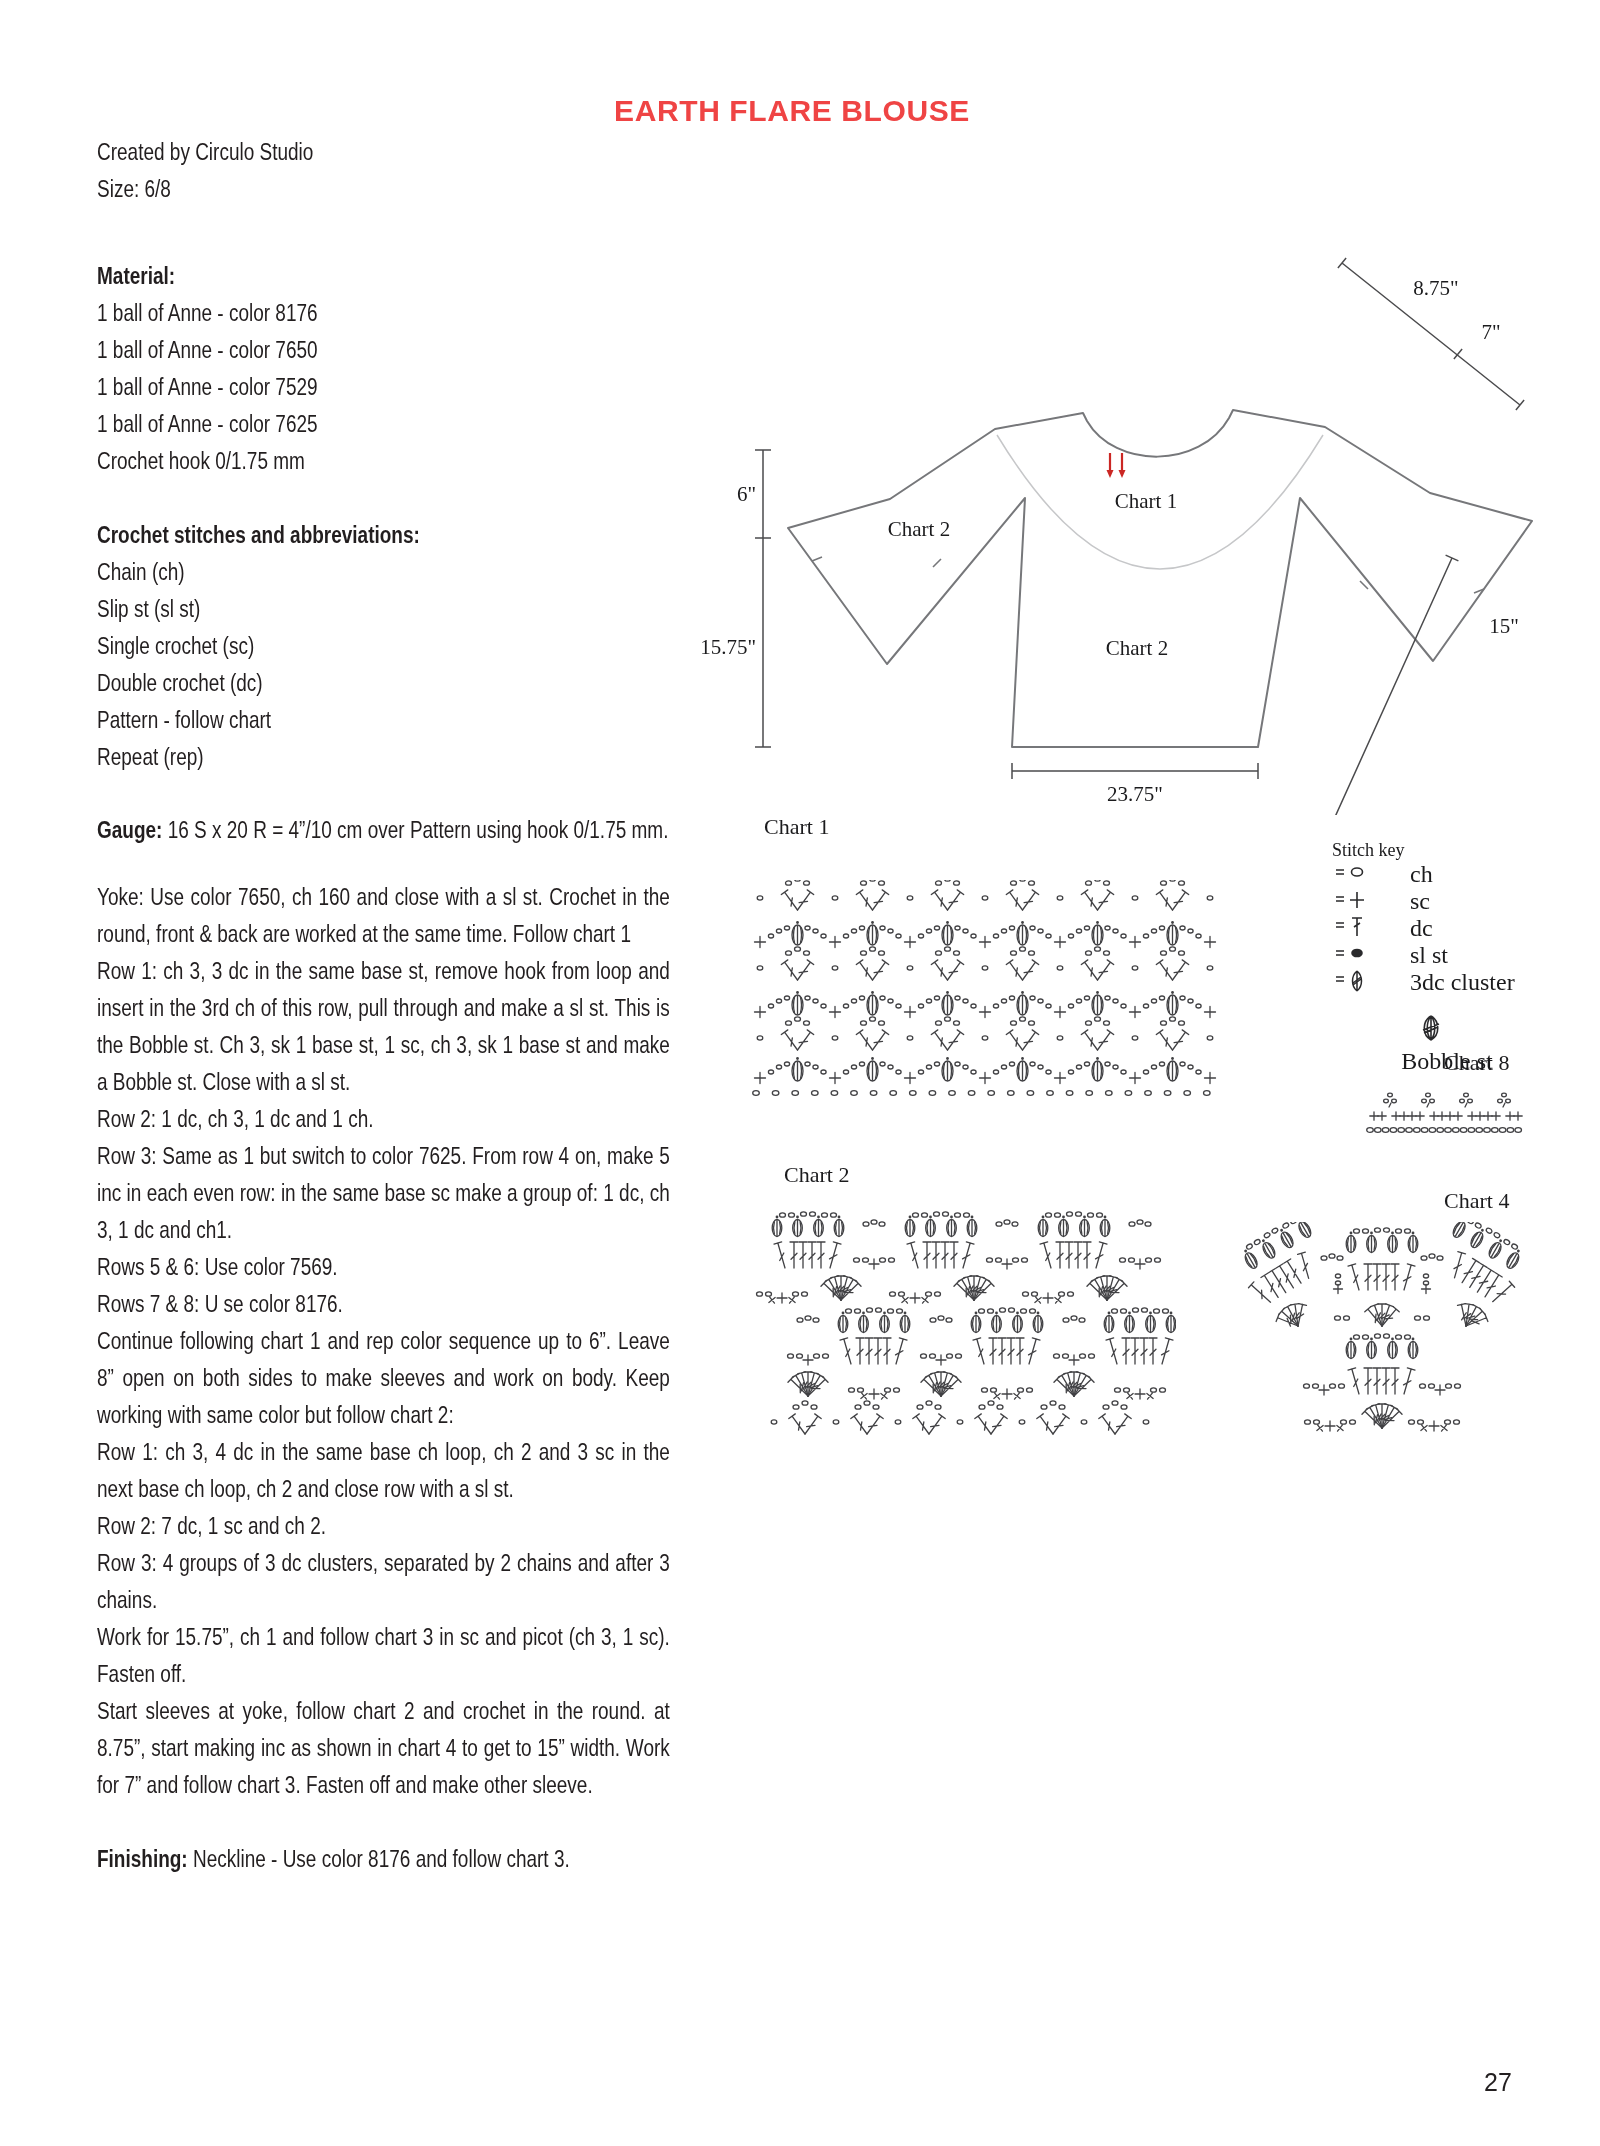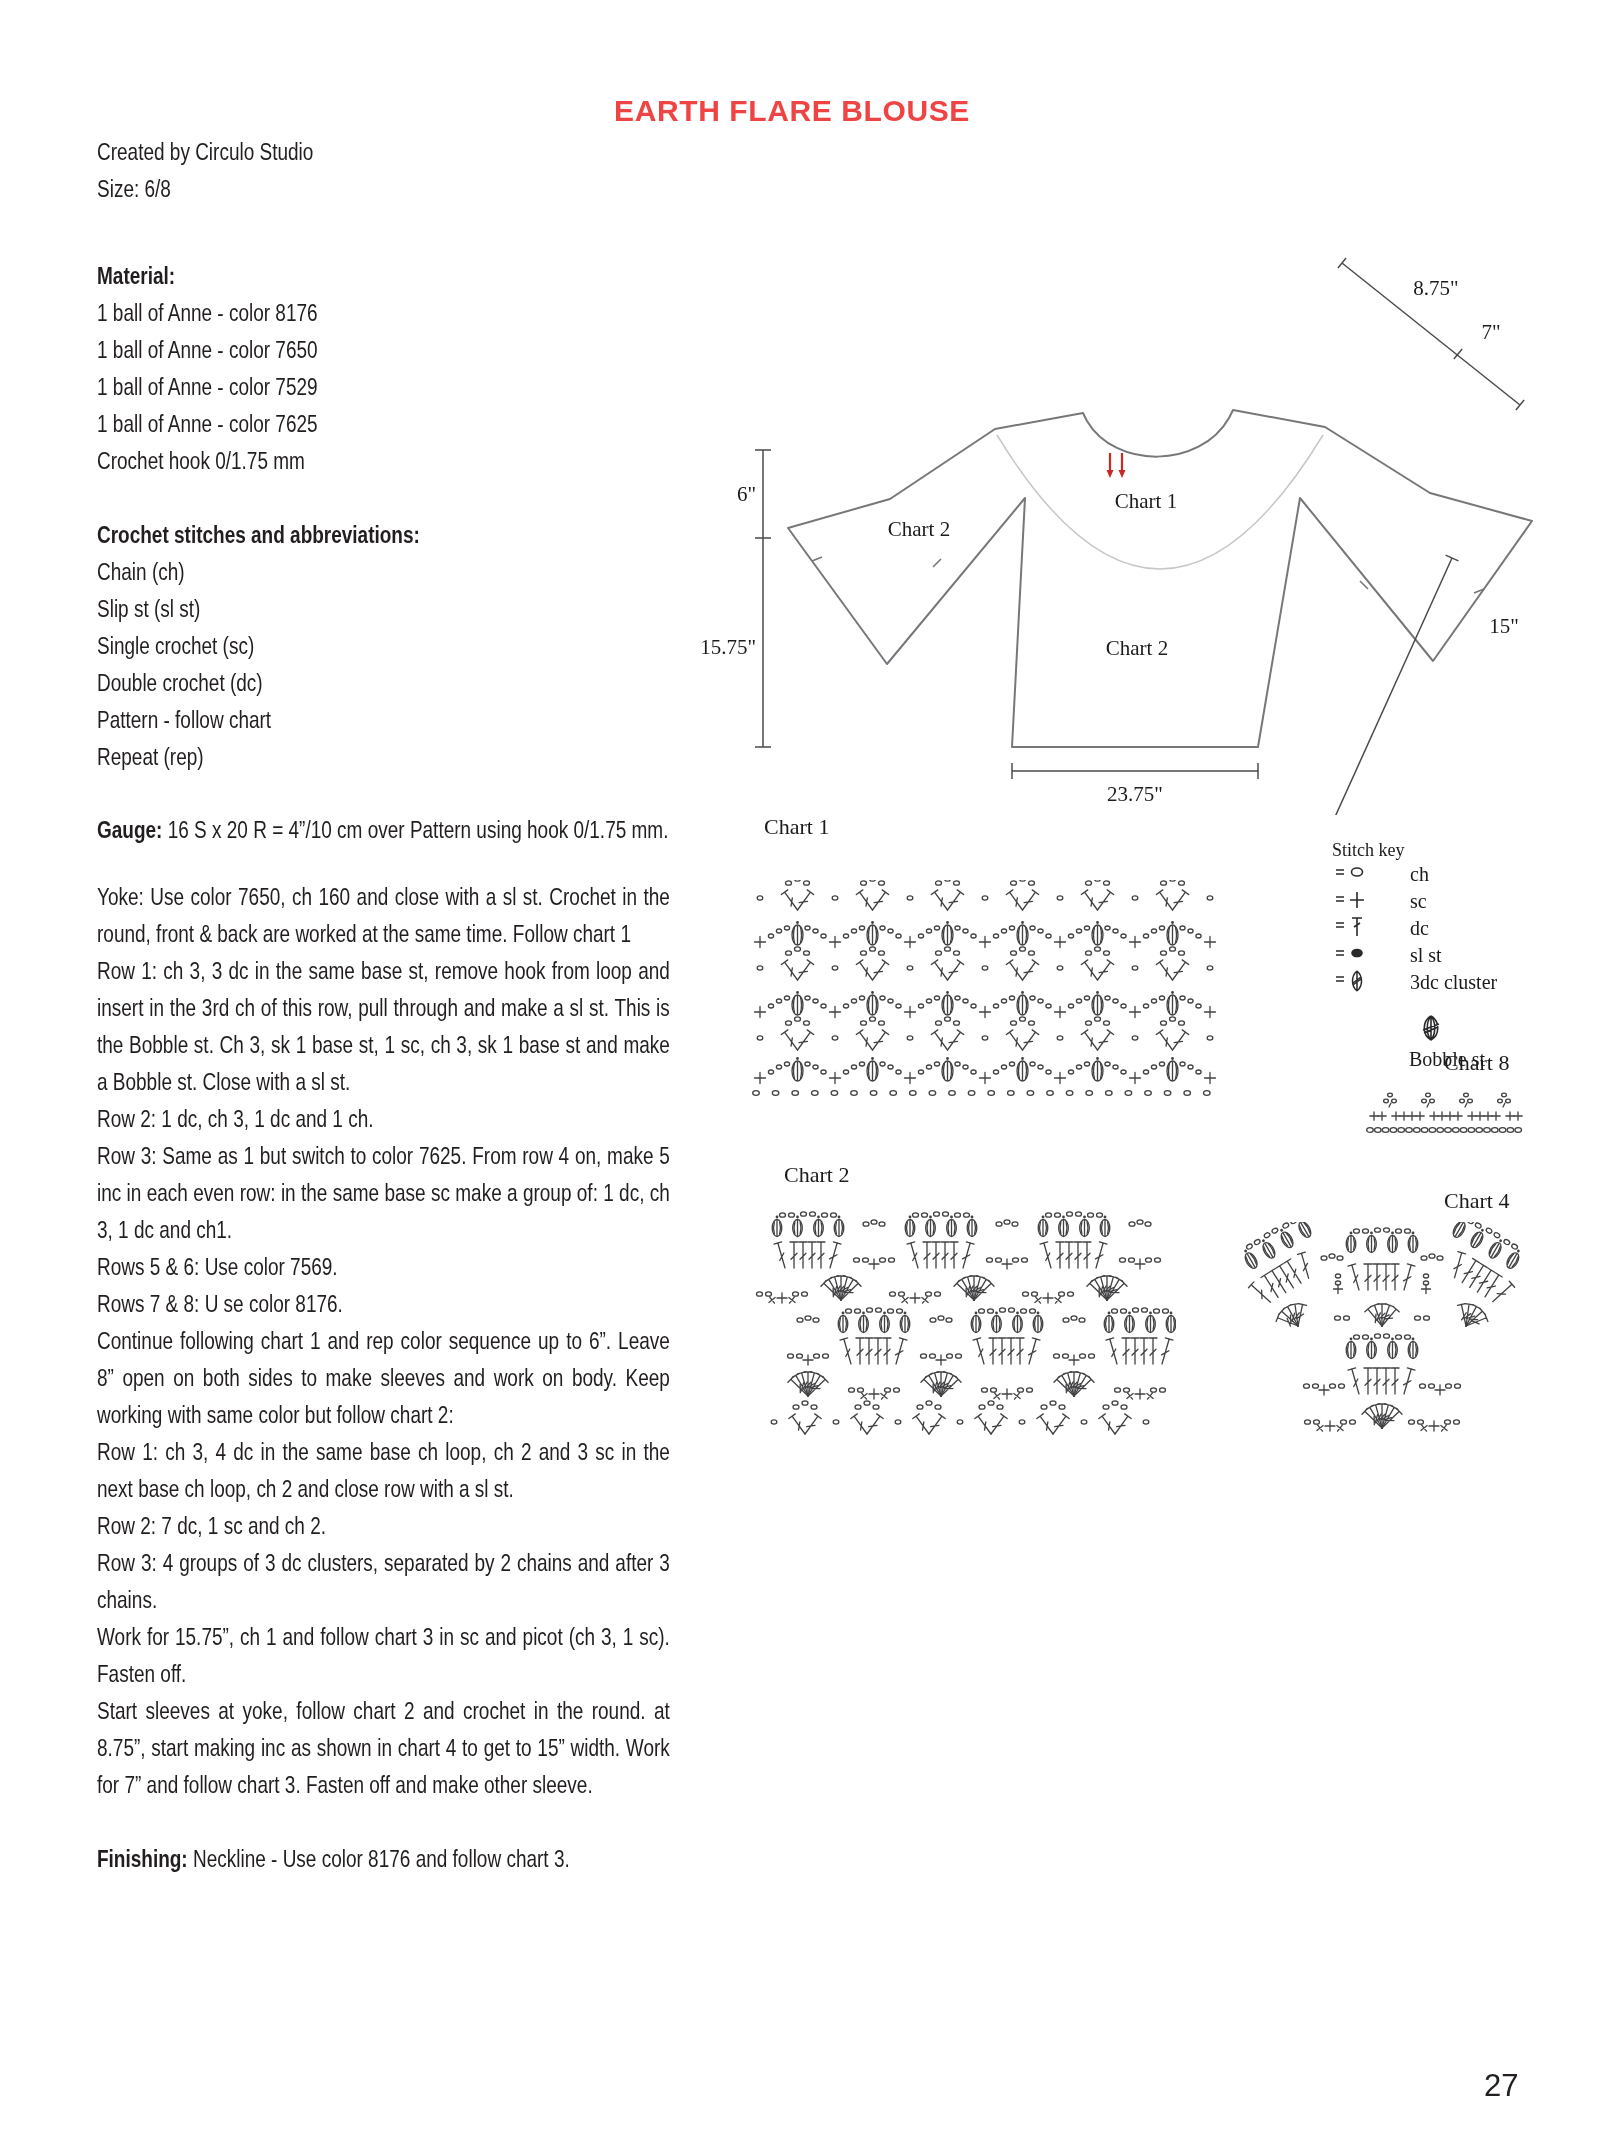--- a/index.html
+++ b/index.html
@@ -33,22 +33,22 @@
   #chart2-fig{left:746px;top:1206px;}
   #chart3-fig{left:1366px;top:1086px;}
   #chart4-fig{left:1232px;top:1222px;}
   
   .stitch-key{position:absolute;left:1332px;top:840px;width:230px;
         font-family:"Liberation Serif",serif;color:#1b1b1d;}
   .stitch-key .sk-title{font-size:18px;margin-bottom:0;}
   .sk-row{display:flex;align-items:center;height:27px;}
   .sk-row.sk-gap{margin-top:16px;height:32px;flex-direction:column;}
   .sk-sym{width:78px;}
-  .sk-label{font-size:20px;}
-  .page-number{position:absolute;left:1484px;top:2068px;font-size:31px;color:#231f20;}
+  .sk-label{font-size:24px;}
+  .page-number{position:absolute;left:1484px;top:2068px;font-size:25px;color:#231f20;}
 </style>
 </head>
 <body>
 
 <div class="page">
 
   <div class="page-title">EARTH FLARE BLOUSE</div>
 
   <div class="left-col">
     <div>

